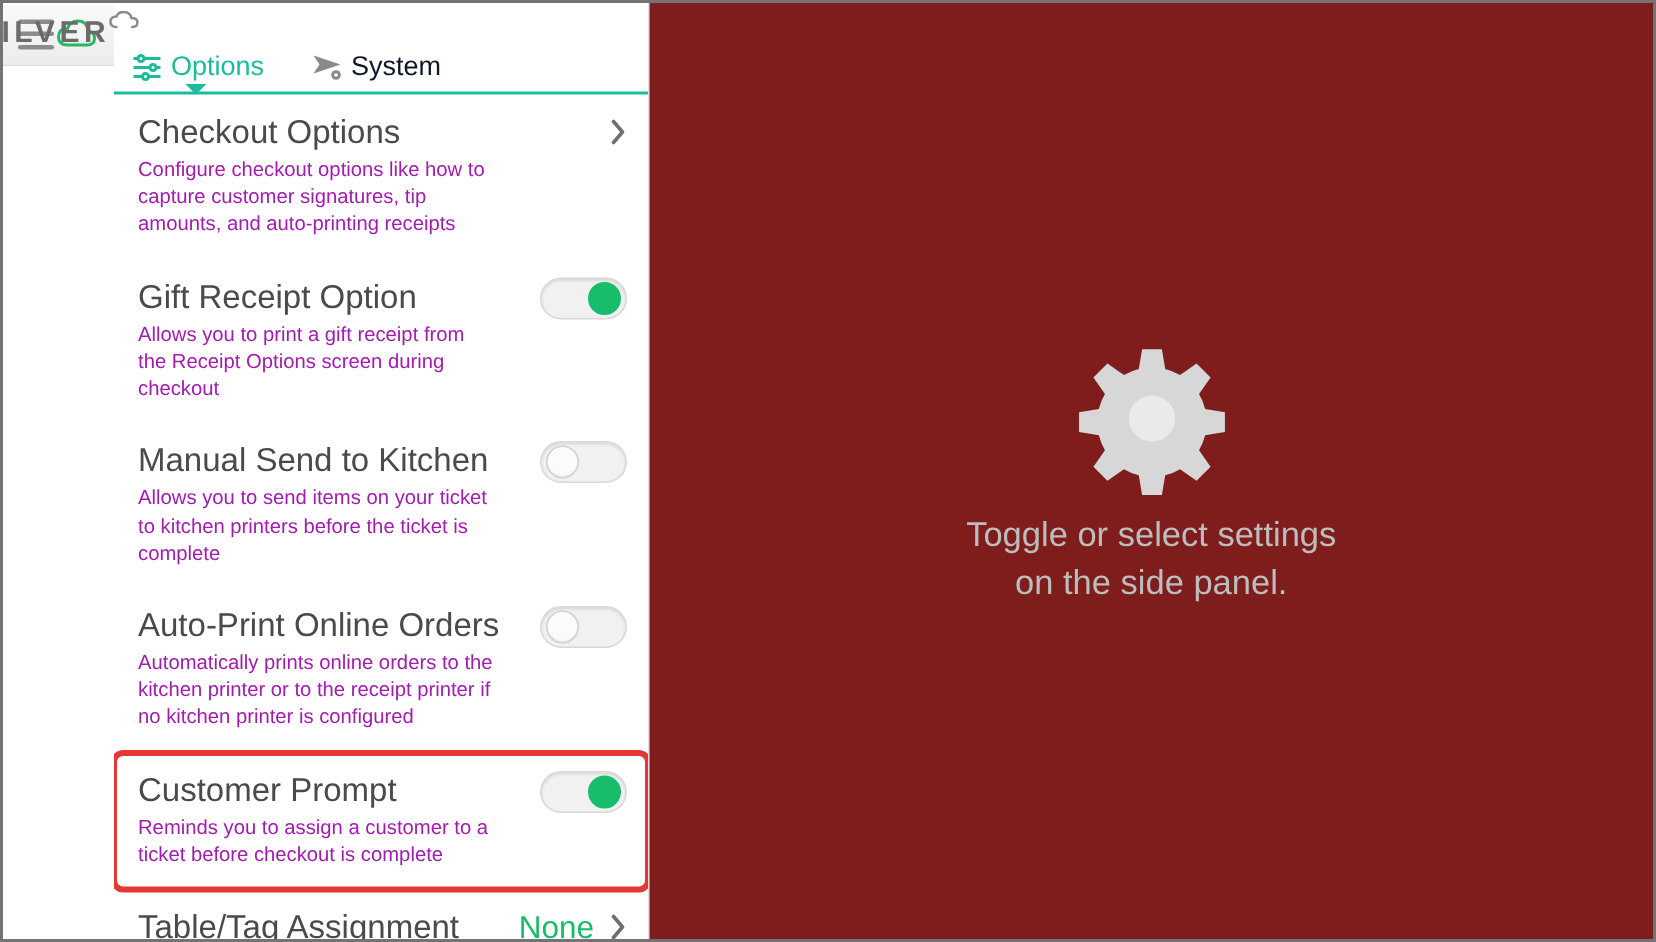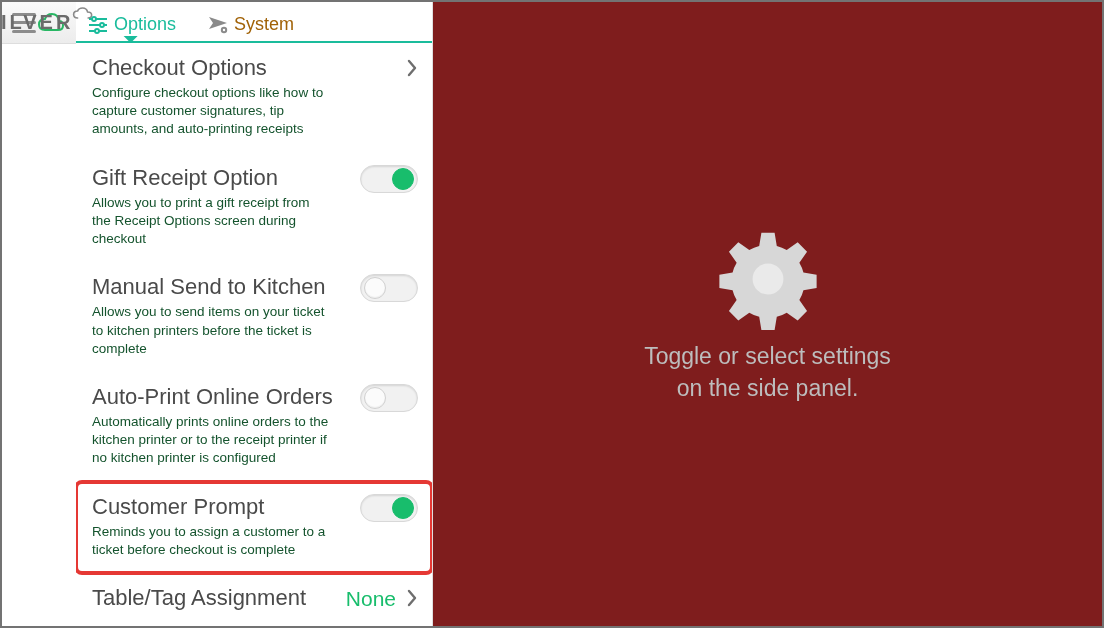--- a/index.html
+++ b/index.html
@@ -16,26 +16,26 @@
   .hamburger { width:24px; height:20px; display:flex; flex-direction:column; justify-content:space-between; cursor:pointer;}
   .hamburger span { display:block; height:3px; background:#8c8c8c; border-radius:2px;}
   .brand { position:absolute; left:50%; transform:translateX(-50%); display:flex; align-items:flex-start; color:#6b6b6b; font-weight:600; font-size:20px; letter-spacing:3px;}
   .brand svg { margin-left:-2px; margin-top:-4px;}
   .cloud-right svg { display:block; }
   .body { flex:1; display:flex; overflow:hidden; }
   .sidebar { width: 357px; background:#fff; border-right:1px solid #e0e0e0; display:flex; flex-direction:column; overflow:hidden;}
   .tabs { display:flex; align-items:flex-end; padding: 8px 6px 0 6px; border-bottom:2px solid #1abc9c; gap: 20px;}
   .tab { display:flex; align-items:center; gap:6px; padding:4px 6px 6px 6px; font-size:18px; cursor:pointer; position:relative;}
   .tab.active { color:#1abc9c; }
-  .tab.inactive { color:#a16207; }
+  .tab.inactive { color:#0f172a;margin-top:20px; }
   .tab.active::after { content:""; position:absolute; bottom:-2px; left:50%; transform:translateX(-60%); width:0; height:0; border-left:7px solid transparent; border-right:7px solid transparent; border-top:7px solid #1abc9c;}
   .list { flex:1; overflow:hidden; }
   .item { padding: 12px 16px 14px 16px; position:relative;}
   .item-title { font-size:22px; color:#4a4a4a; margin-bottom:3px; }
-  .item-desc { font-size:13.5px; color:#14532d; line-height:1.35; max-width: 240px;}
+  .item-desc { font-size:13.5px; color:#a21caf; line-height:1.35; max-width: 240px;}
   .chevron { position:absolute; right:14px; top:16px; }
   .chevron svg { display:block; }
   .toggle { position:absolute; right:14px; top:12px; width:58px; height:28px; border-radius:14px; background:#f1f1f1; border:1px solid #d8d8d8; cursor:pointer; box-shadow: inset 0 1px 2px rgba(0,0,0,.12);}
   .toggle .knob { position:absolute; top:2px; width:22px; height:22px; border-radius:50%; background:#fbfbfb; border:1px solid #d0d0d0; box-shadow:inset 0 -1px 1px rgba(0,0,0,.06);}
   .toggle.off .knob { left:3px; }
   .toggle.on .knob { right:3px; background:#18bd6c; border-color:#18bd6c; box-shadow:none;}
   .value-link { position:absolute; right:36px; top:14px; color:#18bd6c; font-size:21px; }
   .highlight { outline:4px solid #e53834; outline-offset:-2px; border-radius:6px;}
   .main { flex:1; background:#7f1d1d; display:flex; align-items:center; justify-content:center; flex-direction:column; gap:6px;}
   .gear svg { display:block; }

